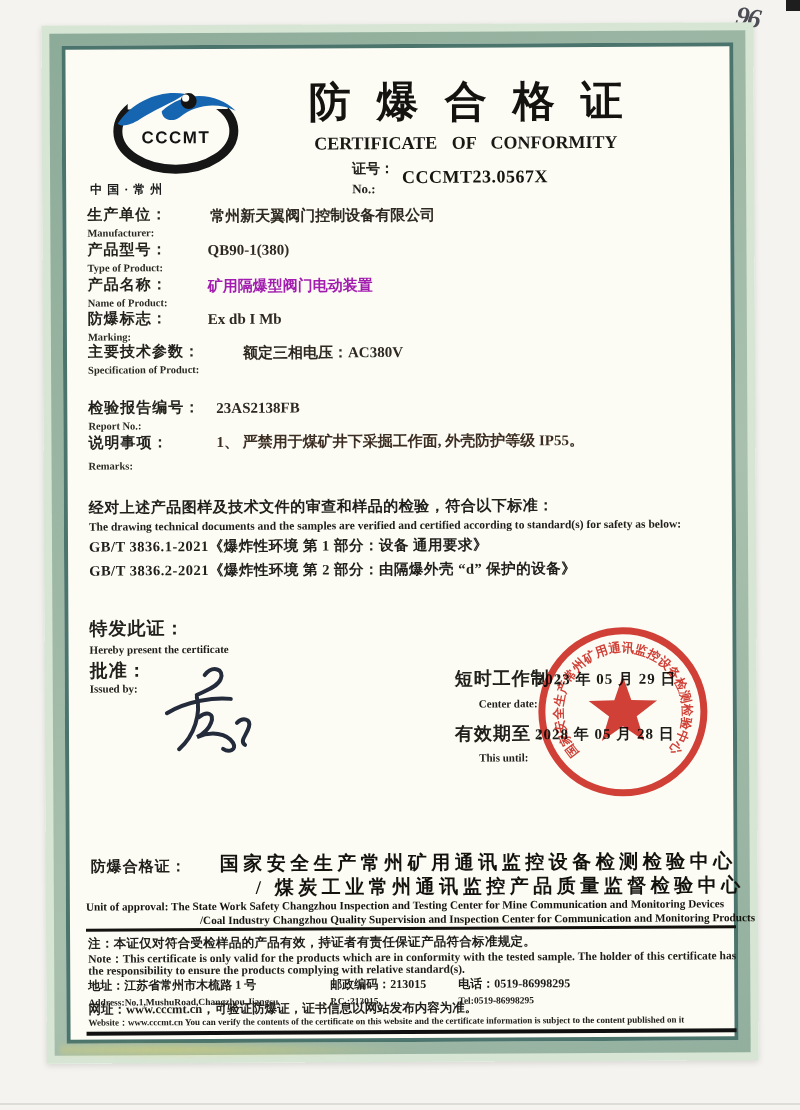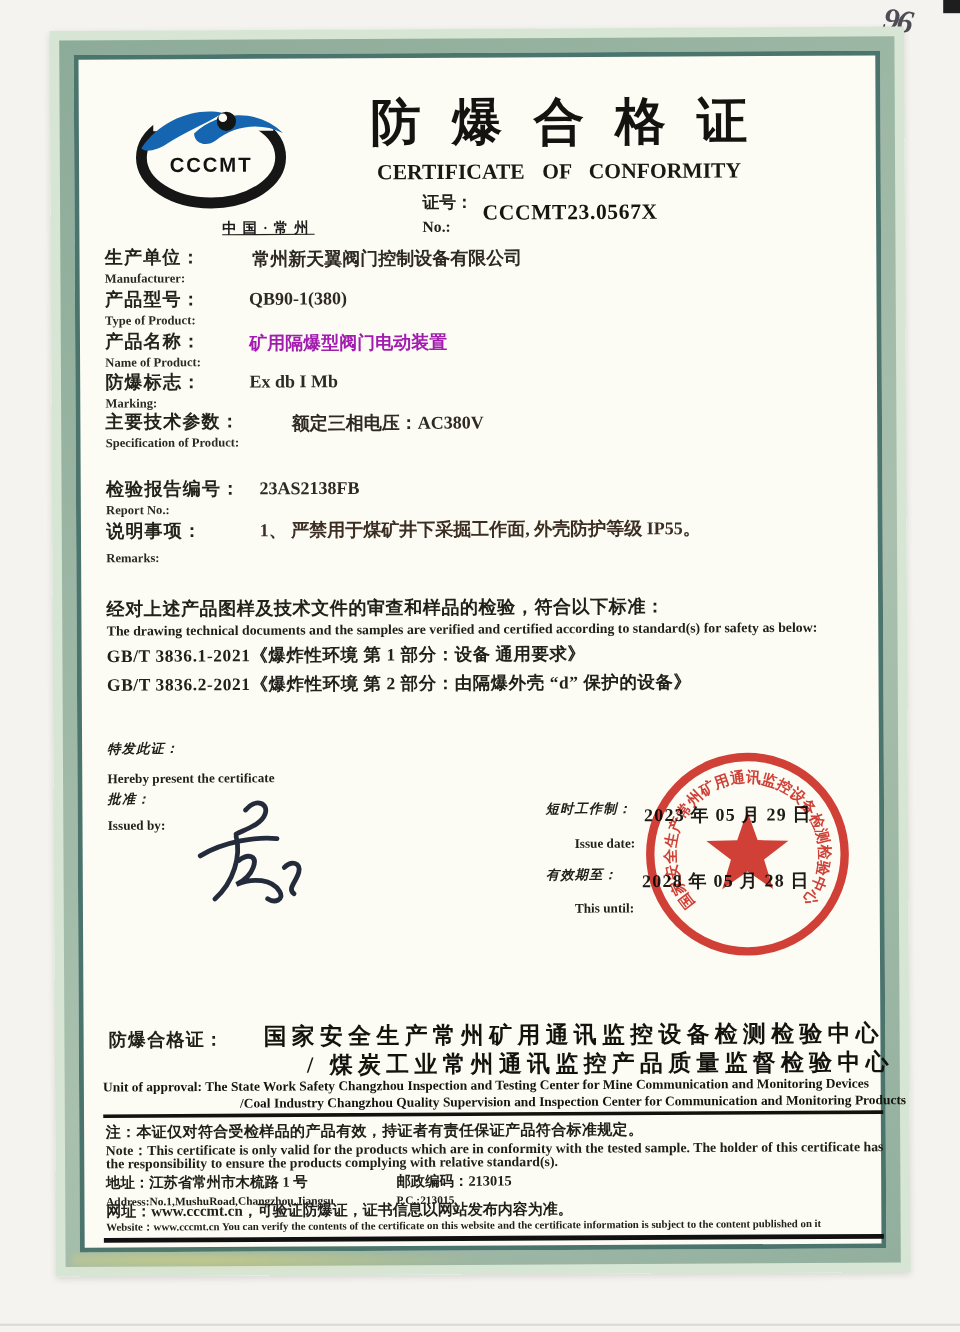--- a/index.html
+++ b/index.html
@@ -28,21 +28,21 @@
   .b3 { width:100%; height:100%; border:4px solid #4a746c; background:#fcfcf5; position:relative; }
   .content { position:absolute; inset:0; }
   .smudge {
     position:absolute; left:60px; top:1042px; width:360px; height:16px;
     background:radial-gradient(ellipse at 30% 50%, rgba(240,220,90,.45), rgba(240,220,90,0) 70%);
     filter:blur(2px);
   }
   .bottom-scan-line { position:absolute; left:0; top:1103px; width:100%; height:2px; background:#dedcd6; }
 
   
-  .logo { position:absolute; left:24px; top:30px; width:172px; text-align:right;text-decoration:underline; }
+  .logo { position:absolute; left:24px; top:30px; width:172px; text-align:left; }
   .logo-region { font-size:12px; font-weight:bold; letter-spacing:5px; color:#1c1c1c; margin-top:2px; }
   .title-cn {
     position:absolute; left:150px; top:26px; width:500px; text-align:center;
     font-size:42px; font-weight:bold; letter-spacing:26px; text-indent:26px; color:#15130f;
     font-family:"Liberation Serif",serif;
   }
   .title-en {
     position:absolute; left:150px; top:85px; width:500px; text-align:center;
     font-size:18px; font-weight:bold; word-spacing:10px; color:#1a1813;
   }
@@ -57,21 +57,21 @@
   .frow { position:absolute; left:21px; width:630px; }
   .frow .en-label { margin-top:3px; }
   .fval { position:absolute; top:2px; left:120px; }
 
   
   .std-cn { position:absolute; left:21px; font-size:15px; font-weight:bold; letter-spacing:.5px; }
   .std-en { position:absolute; left:21px; font-size:11.5px; font-weight:bold; white-space:nowrap; }
   .std-item { position:absolute; left:21px; font-size:14.5px; font-weight:bold; letter-spacing:.5px; }
 
   
-  .iss-cn { position:absolute; font-size:11px; font-weight:bold; letter-spacing:1px;font-style:italic; }
+  .iss-cn { position:absolute; font-size:18px; font-weight:bold; letter-spacing:1px; }
   .iss-en { position:absolute; font-size:11px; font-weight:bold; }
   .date-val { position:absolute; font-size:15px; font-weight:bold; letter-spacing:1px; color:#1d1b16; }
   .stamp { position:absolute; left:459px; top:570px; width:190px; height:190px; mix-blend-mode:multiply; opacity:.92; }
   .signature { position:absolute; left:84px; top:612px; width:130px; height:110px; }
 
   
   .appr-label { position:absolute; left:21px; top:808px; font-size:15px; font-weight:bold; letter-spacing:1px; }
   .appr-l1 { position:absolute; left:150px; top:802px; font-size:19px; font-weight:bold; letter-spacing:4.5px; white-space:nowrap; color:#14120d; }
   .appr-l2 { position:absolute; left:186px; top:826px; font-size:19px; font-weight:bold; letter-spacing:4.5px; white-space:nowrap; color:#14120d; }
   .appr-e1 { position:absolute; left:16px; top:851px; font-size:11.2px; font-weight:bold; white-space:nowrap; color:#16140f; }
@@ -174,21 +174,21 @@
         <g fill="none" stroke="#242c3c" stroke-width="4" stroke-linecap="round">
           <path d="M52,14 C60,4 72,8 68,18 C65,26 52,30 44,34"></path>
           <path d="M14,52 C34,40 62,36 78,38"></path>
           <path d="M44,36 C48,52 42,74 26,88"></path>
           <path d="M46,56 C54,50 62,52 58,62 C55,70 48,74 44,76 C58,70 74,72 80,82 C84,89 76,92 70,88"></path>
           <path d="M84,62 C90,56 98,58 96,66 C94,74 86,80 92,84"></path>
         </g>
       </svg>
 
       <div class="iss-cn" style="left:386px;top:619px">短时工作制：</div>
-      <div class="iss-en" style="left:410px;top:650px">Issue date:</div>
+      <div class="iss-en" style="left:410px;top:650px">Center date:</div>
       <div class="iss-cn" style="left:386px;top:674px">有效期至：</div>
       <div class="iss-en" style="left:410px;top:704px">This until:</div>
       <div class="date-val" style="left:468px;top:623px">2023 年 05 月 29 日</div>
       <div class="date-val" style="left:466px;top:678px">2028 年 05 月 28 日</div>
 
       <svg class="stamp" viewBox="0 0 190 190">
         <circle cx="95" cy="95" r="81" fill="none" stroke="#cf3128" stroke-width="7"></circle>
         <polygon fill="#cf3128" points="95,59 103.5,83.3 129.2,83.9 108.8,99.5 116.2,124.1 95,109.5 73.8,124.1 81.2,99.5 60.8,83.9 86.5,83.3"></polygon>
         <defs>
           <path id="stamp-arc" d="M52.6,137.4 A60,60 0 1 1 137.4,137.4"></path>
@@ -211,20 +211,24 @@
 
       <div class="addr-grid">
         <div class="addr-cell">
           <div class="cn">地址：江苏省常州市木梳路 1 号</div>
           <div class="en">Address:No.1,MushuRoad,Changzhou,Jiangsu</div>
         </div>
         <div class="addr-cell">
           <div class="cn">邮政编码：213015</div>
           <div class="en">P.C.:213015</div>
         </div>
+        <div class="addr-cell">
+          <div class="cn">电话：0519-86998295</div>
+          <div class="en">Tel:0519-86998295</div>
+        </div>
       </div>
 
       <div class="web-cn">网址：www.cccmt.cn，可验证防爆证，证书信息以网站发布内容为准。</div>
       <div class="web-en">Website：www.cccmt.cn  You can verify the contents of the certificate on this website and the certificate information is subject to the content published on it</div>
       <div class="bottom-line"></div>
 
     </div>
    </div>
   </div>
  </div>

